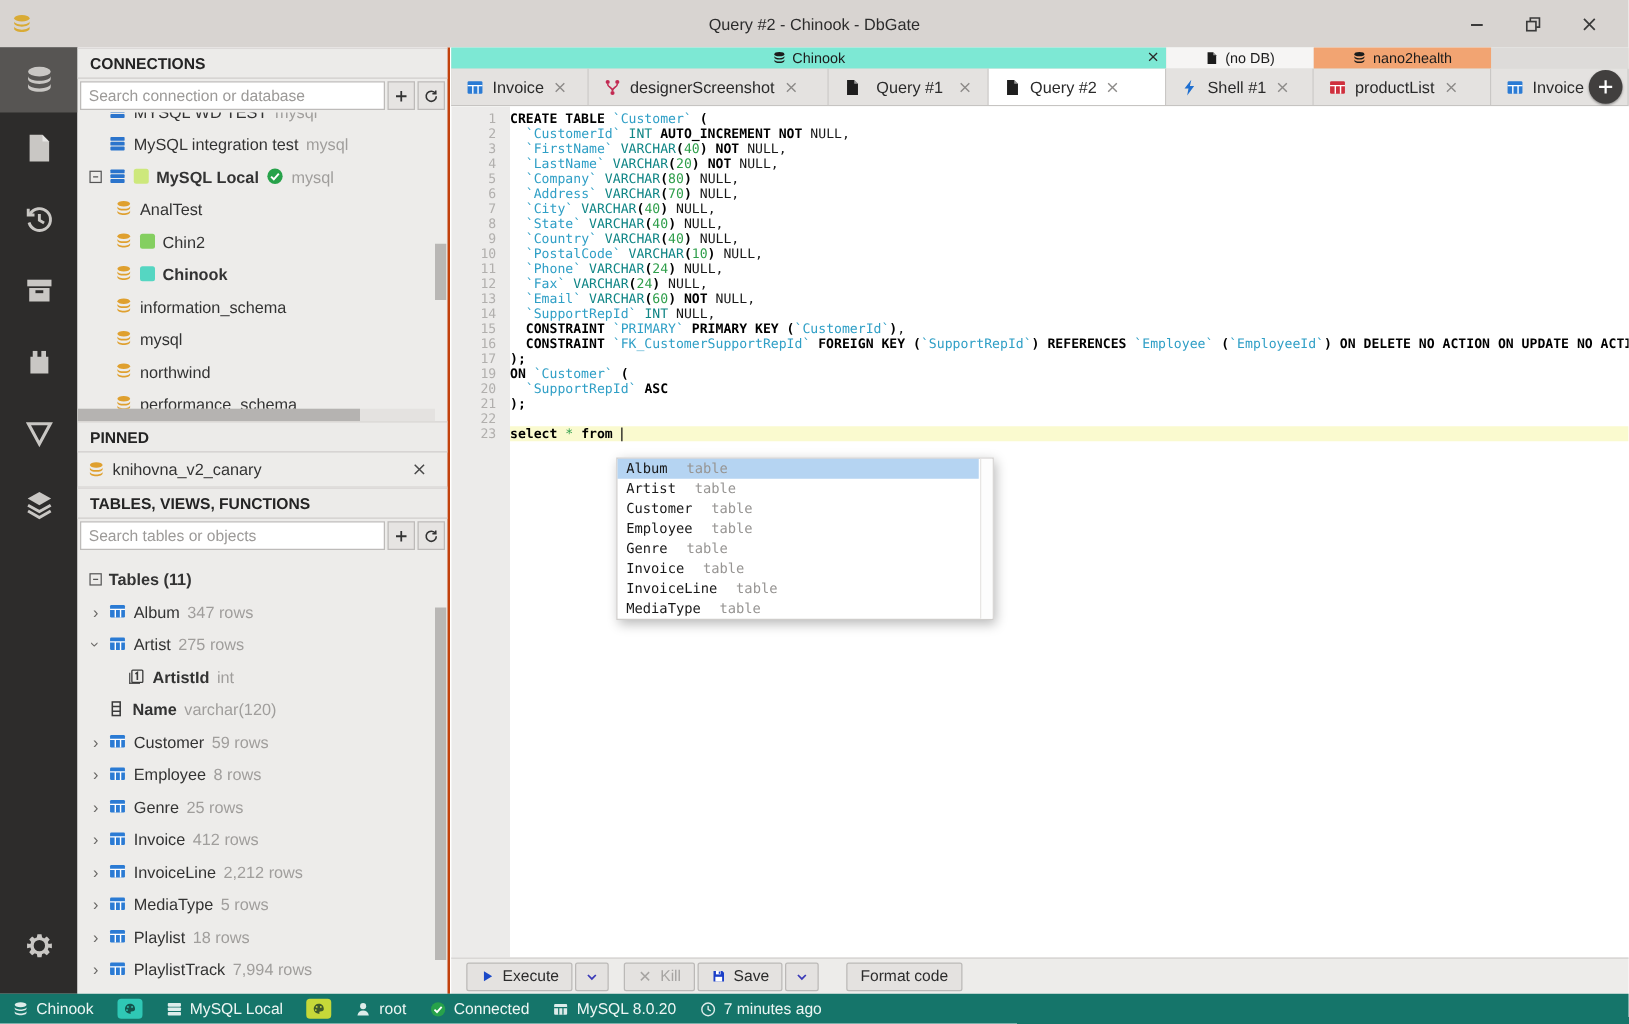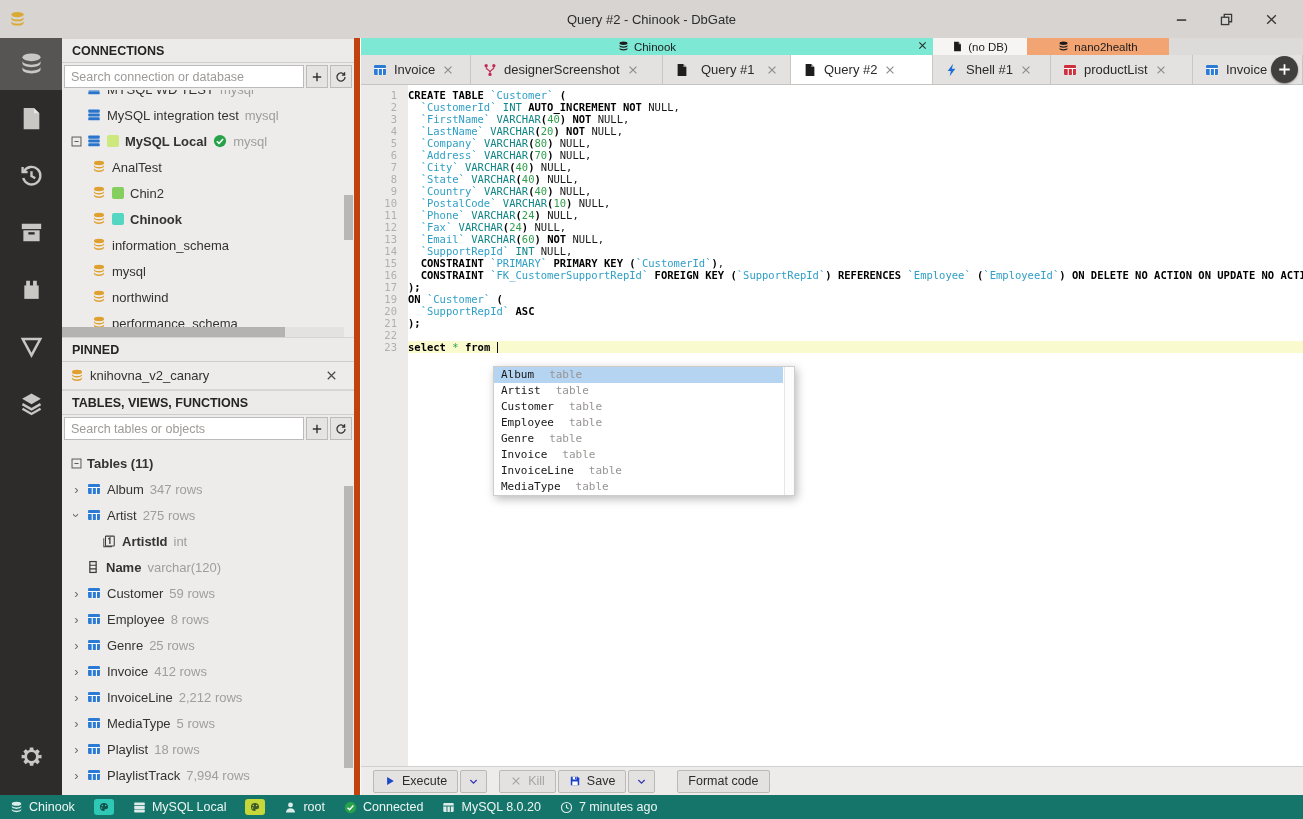--- a/index.html
+++ b/index.html
@@ -22,21 +22,21 @@
   .wc { width:15px; height:15px; color:#3a3a3a; }
 
   
   .activitybar { position:absolute; left:0; top:38px; width:62px; height:757px; background:#2d2c2b; display:flex; flex-direction:column; align-items:center; }
   .ab-item { width:62px; height:57px; display:flex; align-items:center; justify-content:center; color:#c9c7c4; }
   .ab-item.active { background:#575553; height:52px; }
   .ab-item .ic { width:25px; height:25px; }
   .ab-gear { margin-top:auto; margin-bottom:10px; }
 
   
-  .sidepanel { position:absolute; left:62px; top:38px; width:298px; height:757px; background:#edecea; border-right:6px solid #c2410c; overflow:hidden; }
+  .sidepanel { position:absolute; left:62px; top:38px; width:298px; height:757px; background:#edecea; border-right:2px solid #c2410c; overflow:hidden; }
   .sect-header { height:25px; background:#ecebe9; border-top:1px solid #d6d4d2; border-bottom:1px solid #cfcdcb; display:flex; align-items:center; padding:0 10px; font-weight:bold; font-size:12.5px; color:#242424; }
   .searchrow { height:27px; display:flex; align-items:center; padding:2px 2px 2px 2px; }
   .search { flex:1; height:23px; border:1px solid #bdbbb9; background:#fff; padding:0 6px; font-size:12.5px; color:#333; font-family:"Liberation Sans",sans-serif; }
   .search::placeholder { color:#9c9a98; }
   .sq-btn { width:22px; height:23px; border:1px solid #bdbbb9; background:#e6e4e2; color:#333; margin-left:2px; display:flex; align-items:center; justify-content:center; }
   .sq-btn .ic { width:12px; height:12px; }
 
   .conn-list { position:relative; height:247px; overflow:hidden; }
   .trow { height:26px; display:flex; align-items:center; font-size:13px; color:#333; padding-left:8px; white-space:nowrap; }
   .trow > * { margin-right:6px; }
@@ -545,21 +545,21 @@
             <path d="M2.2 9.5c0 1.4 2.6 2.5 5.8 2.5s5.8-1.1 5.8-2.5v1.7c0 1.4-2.6 2.5-5.8 2.5s-5.8-1.1-5.8-2.5z"></path>
           </svg>
         </span>
         <span>Chinook</span>
         <span class="ic tg-close">
           <svg viewBox="0 0 16 16" stroke="currentColor" stroke-width="1.5" fill="none">
             <path d="M3.4 3.4l9.2 9.2M12.6 3.4l-9.2 9.2"></path>
           </svg>
         </span>
       </div>
-      <div class="tg" style="width: 94px; background: rgb(246, 245, 244);">
+      <div class="tg" style="width: 118px; background: rgb(246, 245, 244);">
         <span class="ic" style="color: rgb(28, 28, 28);">
           <svg viewBox="0 0 16 16">
             <path d="M3 1.2h6.6l3.4 3.4v10.2H3z" fill="currentColor"></path>
             <path d="M9.6 1.2v3.4H13z" fill="#fff" opacity="0.55"></path>
           </svg>
         </span>
         <span>(no DB)</span>
       </div>
       <div class="tg" style="width: 142px; background: rgb(242, 164, 114);">
         <span class="ic" style="color: rgb(28, 28, 28);">

